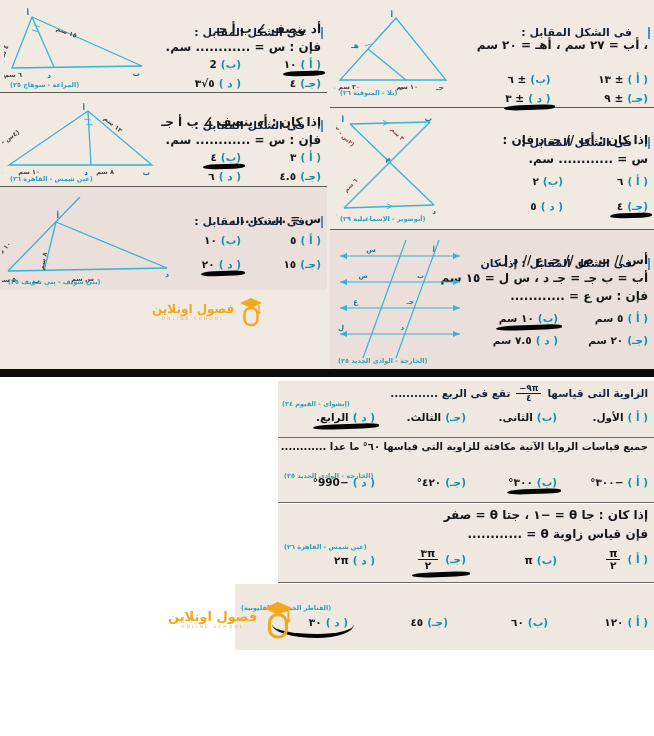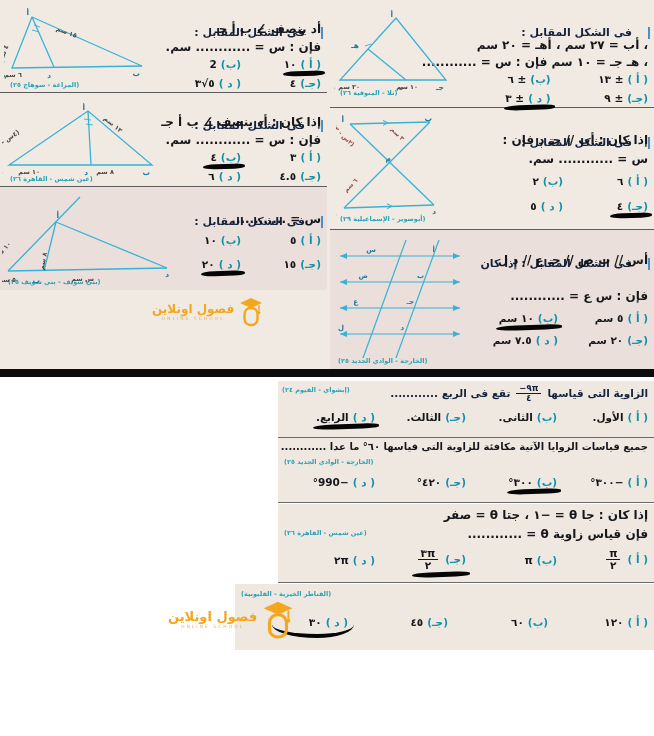--- a/index.html
+++ b/index.html
@@ -7,21 +7,21 @@
         font-family:"DejaVu Sans",sans-serif;direction:rtl;}
   .paper{position:absolute;left:0;top:0;width:654px;height:369px;background:#f1eae3;}
   .q{position:absolute;}
   .hdr{position:absolute;font-size:11px;font-weight:bold;color:#14233d;
        border-right:2px solid #4b8fc9;padding-right:16px;line-height:1.1;margin-top:24px;}
   .ln{position:absolute;font-size:12px;font-weight:bold;color:#15171a;white-space:nowrap;}
   .opts2{position:absolute;display:grid;grid-template-columns:1fr 1fr;row-gap:7px;direction:rtl;}
   .opts4{position:absolute;display:grid;grid-template-columns:1fr 1fr 1fr 1fr;direction:rtl;align-items:center;}
   .opt{font-size:10.5px;color:#14161a;font-weight:bold;white-space:nowrap;position:relative;width:max-content;}
   .k{color:#1391a8;font-weight:bold;margin-left:4px;}
-  .src{position:absolute;font-size:6.5px;font-weight:bold;color:#2aa3b8;white-space:nowrap;}
+  .src{position:absolute;font-size:6.5px;font-weight:bold;color:#2aa3b8;white-space:nowrap;margin-top:14px;}
   .sepb{border-bottom:1px solid #5c5c5c;}
   .shade{background:#eadfda;}
   .divider{position:absolute;left:0;top:369px;width:654px;height:8px;background:#0c0c0c;}
   .underl::after{content:'';position:absolute;right:-4px;bottom:-5px;width:112%;min-width:42px;height:4.5px;
        background:#050505;border-radius:50% 40% 40% 50%/90% 70% 70% 90%;transform:rotate(-2deg);}
   .underc::after{content:'';position:absolute;right:-6px;bottom:-10px;width:210%;min-width:80px;height:10px;
        background:transparent;border-bottom:4px solid #050505;border-radius:0 0 45% 55%/0 0 95% 95%;}
   .frac{display:inline-flex;flex-direction:column;align-items:center;direction:ltr;
         vertical-align:middle;line-height:1.05;margin:0 3px;}
   .frac .n{border-bottom:1.2px solid #15171a;padding:0 3px;text-align:right;}
@@ -144,21 +144,20 @@
     </svg>
     <div class="ltxt">
       <div class="lname">فصول اونلاين</div>
       <div class="lsub">ONLINE SCHOOL</div>
     </div>
   </div>
 
   <div class="q sepb" style="left:330px;top:0;width:324px;height:107px;">
     <div class="hdr" style="right:4px;top:3px;">فى الشكل المقابل :</div>
     <div class="ln" style="right:6px;top:38px;">، أب = ٢٧ سم ، أهـ = ٢٠ سم</div>
-    <div class="ln" style="right:6px;top:55px;">، هـ جـ = ١٠ سم فإن : س = ............</div>
     <div class="opts2" style="right:6px;top:73px;width:195px;">
       <div class="opt"><span class="k">( أ )</span><span>± ١٣</span></div>
       <div class="opt"><span class="k">(ب)</span><span>± ٦</span></div>
       <div class="opt"><span class="k">(جـ)</span><span>± ٩</span></div>
       <div class="opt underl"><span class="k">( د )</span><span>± ٣</span></div>
     </div>
     <div class="src" style="left:10px;bottom:10px;">(تلا - المنوفية ٢٦)</div>
     <svg class="dg" style="left:4px;top:10px;" width="122" height="88" viewBox="0 0 122 88">
       <g stroke="#38b2d6" stroke-width="1.3" fill="none">
         <path d="M62,8 L6,70 L112,70 Z"></path>
@@ -210,20 +209,21 @@
         <text x="66" y="26" transform="rotate(44 66 26)">٣ سم</text>
         <text x="22" y="66" transform="rotate(-44 22 66)">٦ سم</text>
         <text x="16" y="32" transform="rotate(44 16 32)">(٢س - ٢) سم</text>
       </g>
     </svg>
   </div>
 
   <div class="q shade" style="left:330px;top:230px;width:324px;height:139px;">
     <div class="hdr" style="right:4px;top:4px;">فى الشكل المقابل : إذا كان</div>
     <div class="ln" style="right:6px;top:23px;margin-left:44px;">أس // ب ص // جـ ع // د ل</div>
+    <div class="ln" style="right:6px;top:41px;">أب = ب جـ = جـ د ، س ل = ١٥ سم</div>
     <div class="ln" style="right:6px;top:59px;">فإن : س ع = ............</div>
     <div class="opts2" style="right:6px;top:82px;width:180px;row-gap:10px;">
       <div class="opt"><span class="k">( أ )</span><span>٥ سم</span></div>
       <div class="opt underl"><span class="k">(ب)</span><span>١٠ سم</span></div>
       <div class="opt"><span class="k">(جـ)</span><span>٢٠ سم</span></div>
       <div class="opt"><span class="k">( د )</span><span>٧.٥ سم</span></div>
     </div>
     <div class="src" style="left:8px;bottom:4px;">(الخارجة - الوادي الجديد ٢٥)</div>
     <svg class="dg" style="left:6px;top:8px;" width="128" height="122" viewBox="0 0 128 122">
       <g stroke="#38b2d6" stroke-width="1.2" fill="none">

